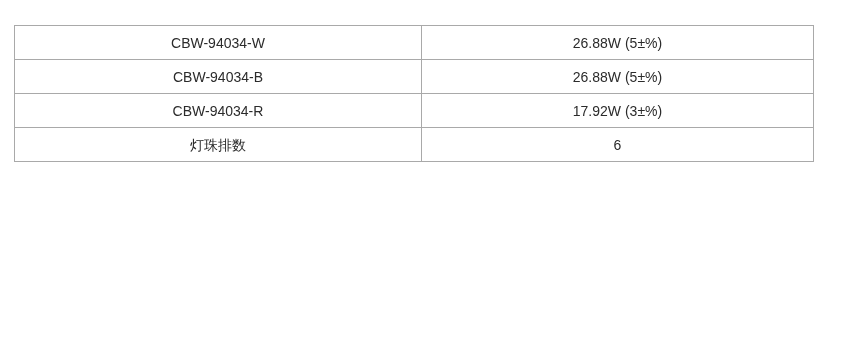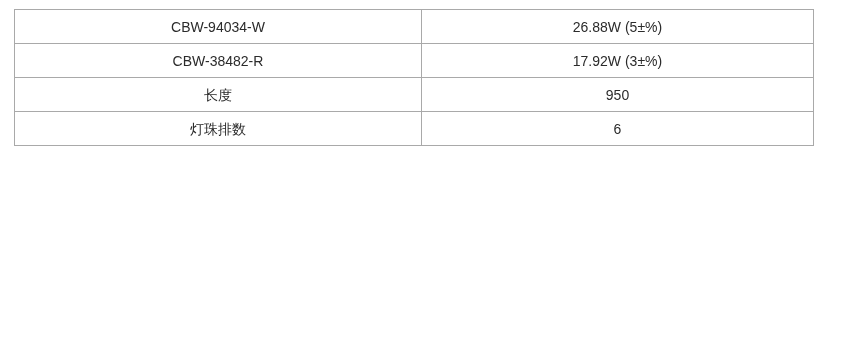--- a/index.html
+++ b/index.html
@@ -19,20 +19,21 @@
     left: 14px;
     top: 9px;
     width: 799px;
   }
 
   table.spec-table {
     width: 799px;
     border-collapse: collapse;
     table-layout: fixed;
     background: #ffffff;
+    margin-top: 16px;
   }
 
   table.spec-table col.col-label { width: 407px; }
   table.spec-table col.col-value { width: 392px; }
 
   table.spec-table td {
     border: 1px solid #a9a9a9;
     height: 33px;
     padding: 0 6px;
     text-align: center;
@@ -57,26 +58,26 @@
     <colgroup>
       <col class="col-label">
       <col class="col-value">
     </colgroup>
     <tbody>
       <tr>
         <td class="cell-label">CBW-94034-W</td>
         <td class="cell-value">26.88W (5±%)</td>
       </tr>
       <tr>
-        <td class="cell-label">CBW-38482-R</td>
-        <td class="cell-value">17.92W (3±%)</td>
+        <td class="cell-label">CBW-94034-B</td>
+        <td class="cell-value">26.88W (5±%)</td>
       </tr>
       <tr>
-        <td class="cell-label">长度</td>
-        <td class="cell-value">950</td>
+        <td class="cell-label">CBW-94034-R</td>
+        <td class="cell-value">17.92W (3±%)</td>
       </tr>
       <tr>
         <td class="cell-label">灯珠排数</td>
         <td class="cell-value">6</td>
       </tr>
     </tbody>
   </table>
 </div>
 
 </body></html>

